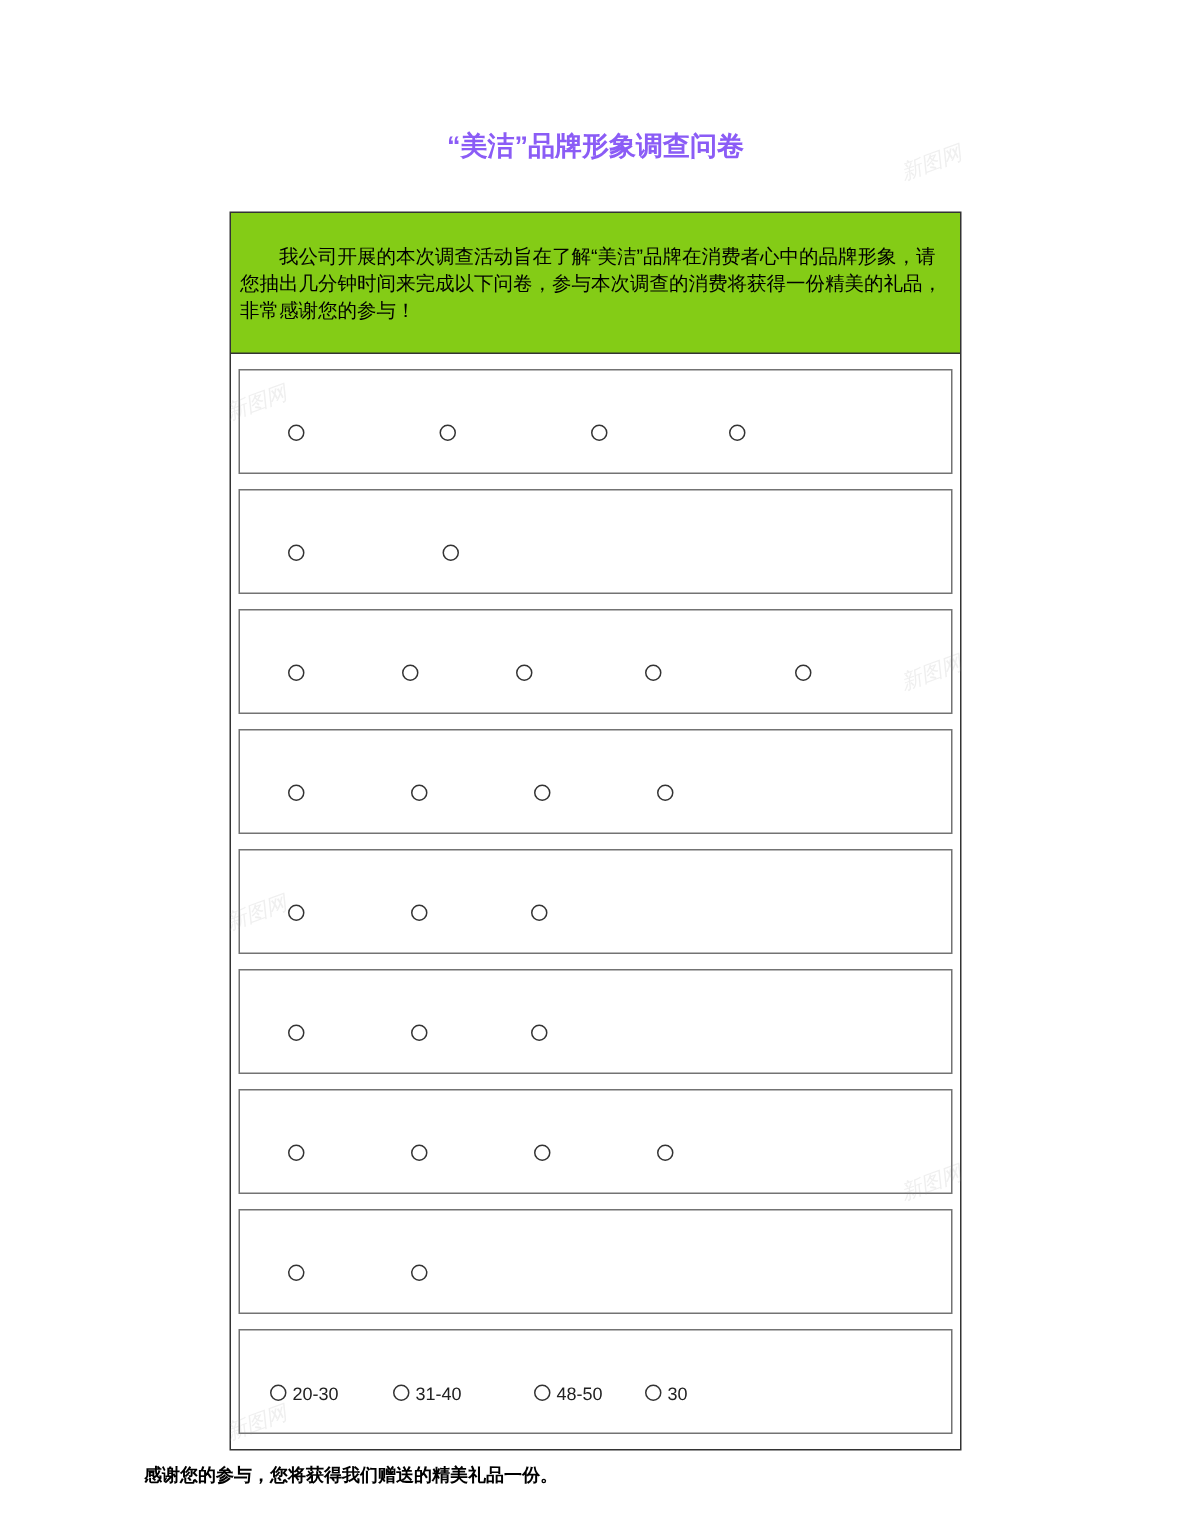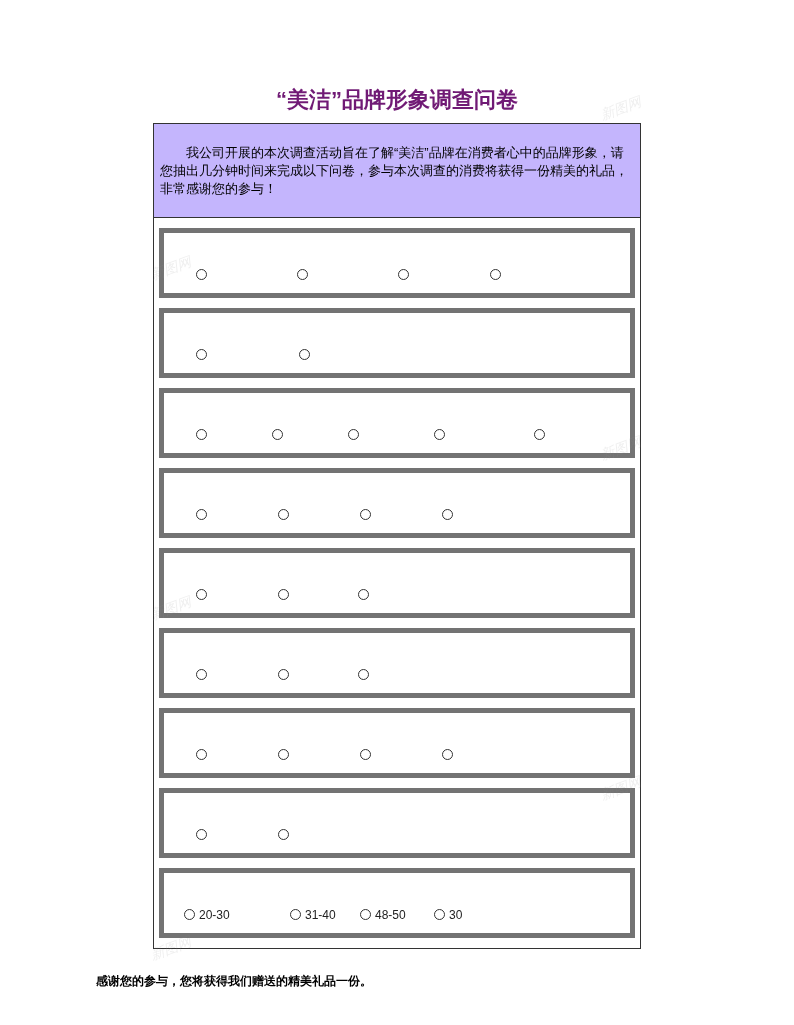--- a/index.html
+++ b/index.html
@@ -9,42 +9,42 @@
     }
     body {
       font-family: "Microsoft YaHei", SimSun, sans-serif;
       background: #ffffff;
       width: 794px;
       height: 1025px;
       position: relative;
     }
     .page-title {
       text-align: center;
-      color: #701a75;
-      font-size: 22px;
+      color: #8b5cf6;
+      font-size: 18px;
       font-weight: bold;
       padding-top: 85px;
-      padding-bottom: 8px;
+      padding-bottom: 32px;
     }
     .survey-container {
       margin: 0 auto;
       width: 488px;
       border: 1px solid #333;
     }
     .intro-box {
-      background: #c4b5fd;
+      background: #84cc16;
       border-bottom: 1px solid #333;
       padding: 20px 6px 18px 6px;
       font-size: 13px;
       line-height: 1.4;
       color: #000;
       text-indent: 2em;
     }
     .question-block {
-      border: 5px solid #737373;
+      border: 1px solid #737373;
       margin: 10px 5px;
       padding: 18px 10px 4px 10px;
       min-height: 70px;
       position: relative;
     }
     .options-row {
       display: flex;
       align-items: center;
       padding-top: 18px;
       padding-left: 12px;
@@ -200,37 +200,37 @@
             <span class="radio-circle"></span>
           </label>
         </div>
       </div>
       <div class="question-block">
         <div class="options-row" style="position: relative; height: 30px;">
           <label class="option" style="position: absolute; left: 10px;">
             <span class="radio-circle"></span>
             <span>20-30</span>
           </label>
-          <label class="option" style="position: absolute; left: 116px;">
+          <label class="option" style="position: absolute; left: 92px;">
             <span class="radio-circle"></span>
             <span>31-40</span>
           </label>
           <label class="option" style="position: absolute; left: 186px;">
             <span class="radio-circle"></span>
             <span>48-50</span>
           </label>
           <label class="option" style="position: absolute; left: 260px;">
             <span class="radio-circle"></span>
             <span>30</span>
           </label>
         </div>
       </div>
     </div>
 </div>
 
-<div class="footer-text" style="margin-left:92px; margin-top:18px; width:488px;">感谢您的参与，您将获得我们赠送的精美礼品一份。</div>
+<div class="footer-text" style="margin-left:92px; margin-top:2px; width:488px;">感谢您的参与，您将获得我们赠送的精美礼品一份。</div>
 
 <div class="watermark" style="top:100px; left:600px;">新图网</div>
 <div class="watermark" style="top:260px; left:150px;">新图网</div>
 <div class="watermark" style="top:440px; left:600px;">新图网</div>
 <div class="watermark" style="top:600px; left:150px;">新图网</div>
 <div class="watermark" style="top:780px; left:600px;">新图网</div>
 <div class="watermark" style="top:940px; left:150px;">新图网</div>
 
 </body></html>

